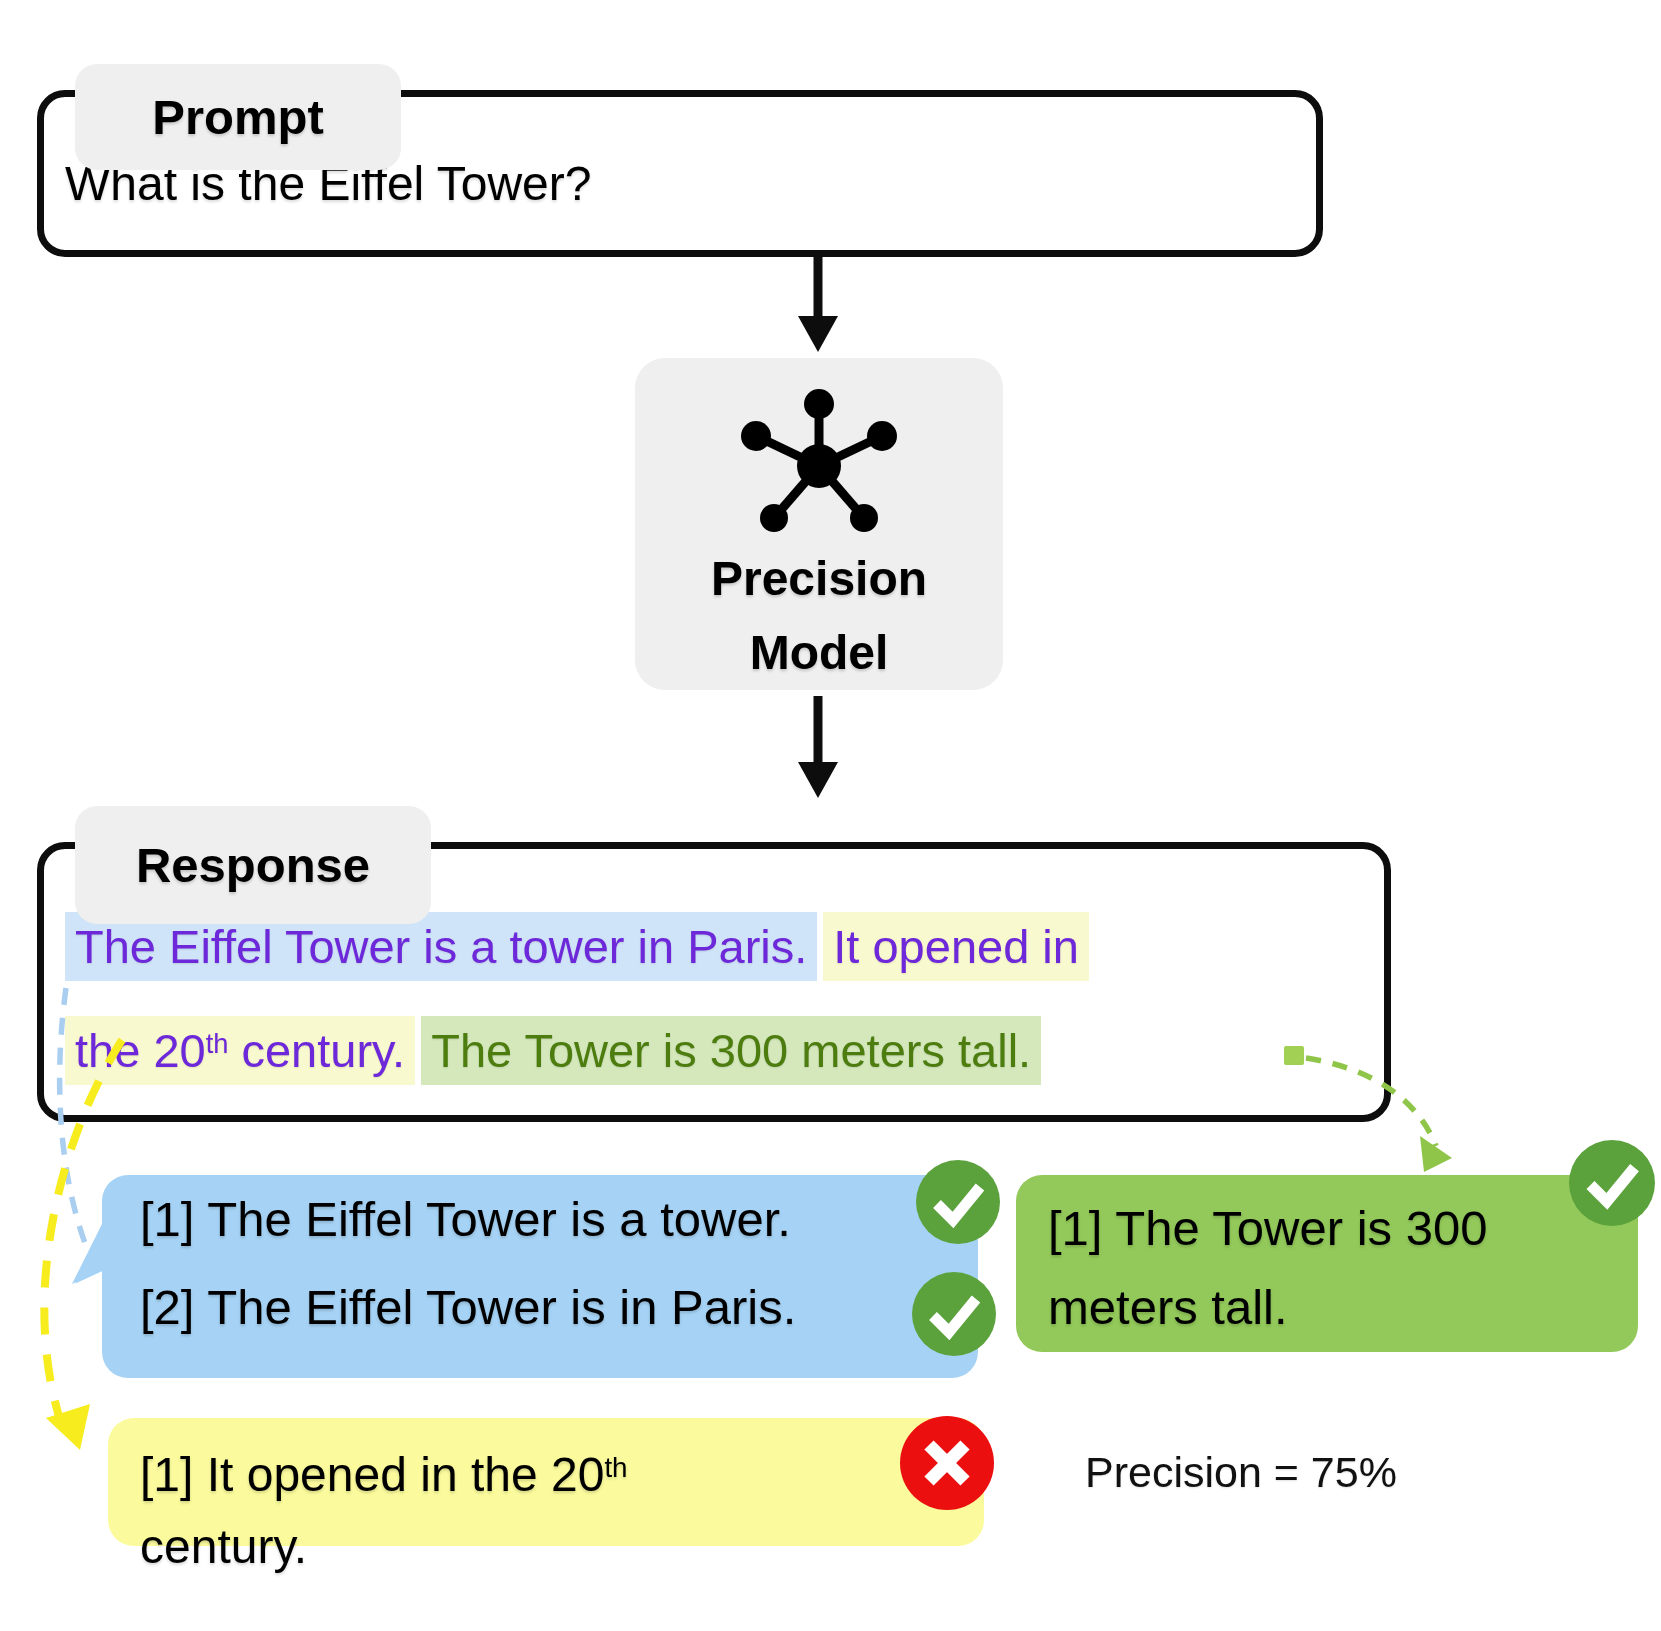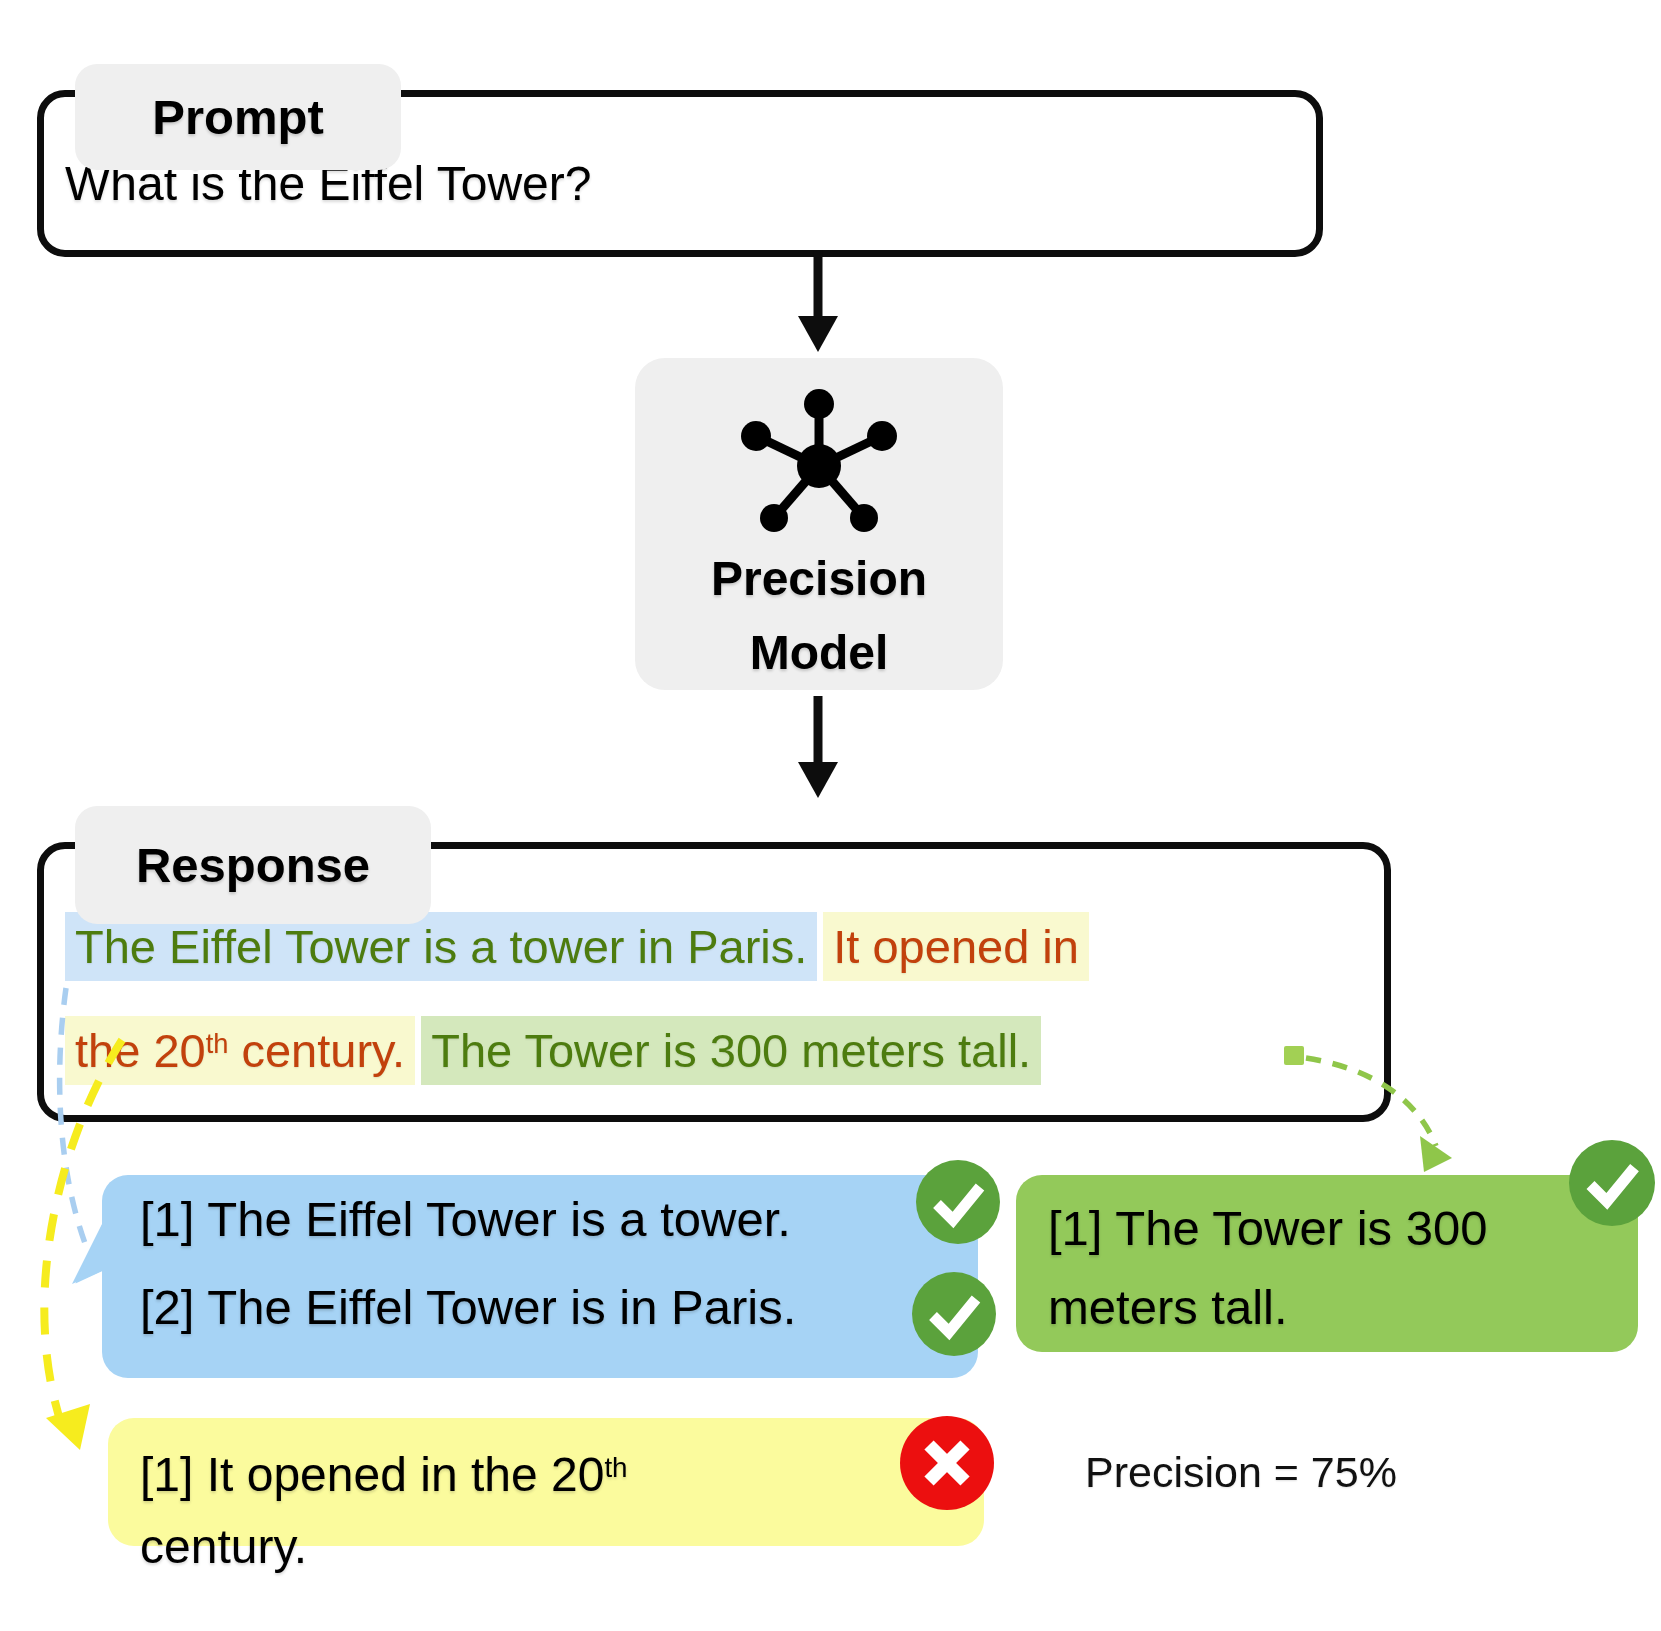--- a/index.html
+++ b/index.html
@@ -23,22 +23,22 @@
   .lm-box{
     position:absolute;left:635px;top:358px;width:368px;height:332px;
     background:#efefef;border-radius:30px;z-index:1;text-align:center;
   }
   .lm-icon{margin-top:30px;}
   .lm-name{font-size:48px;font-weight:bold;line-height:74px;text-shadow:0 2px 3px rgba(0,0,0,.18);}
   .rline{position:absolute;left:65px;font-size:47px;white-space:nowrap;z-index:1;}
   .r1{top:912px;}
   .r2{top:1016px;}
   .hl{display:inline-block;padding:7px 10px;margin-right:6px;text-shadow:0 1px 2px rgba(0,0,0,.10);}
-  .hb{background:#cfe4f8;color:#4d7c0f;}
-  .hy{background:#f9f9cf;color:#c2410c;}
+  .hb{background:#cfe4f8;color:#6d28d9;}
+  .hy{background:#f9f9cf;color:#6d28d9;}
   .hg{background:#d4e8bc;color:#4d7c0f;}
   sup{font-size:0.58em;vertical-align:0.52em;}
   .bubble{
     position:absolute;border-radius:26px;z-index:3;font-size:49px;
     text-shadow:0 2px 3px rgba(0,0,0,.16);
   }
   .bubble-blue{left:102px;top:1175px;width:876px;height:203px;background:#a6d3f5;}
   .bubble-blue .bline{padding-left:38px;line-height:88px;}
   .bubble-blue .bline:first-child{padding-top:18px;}
   .bubble-tail{

